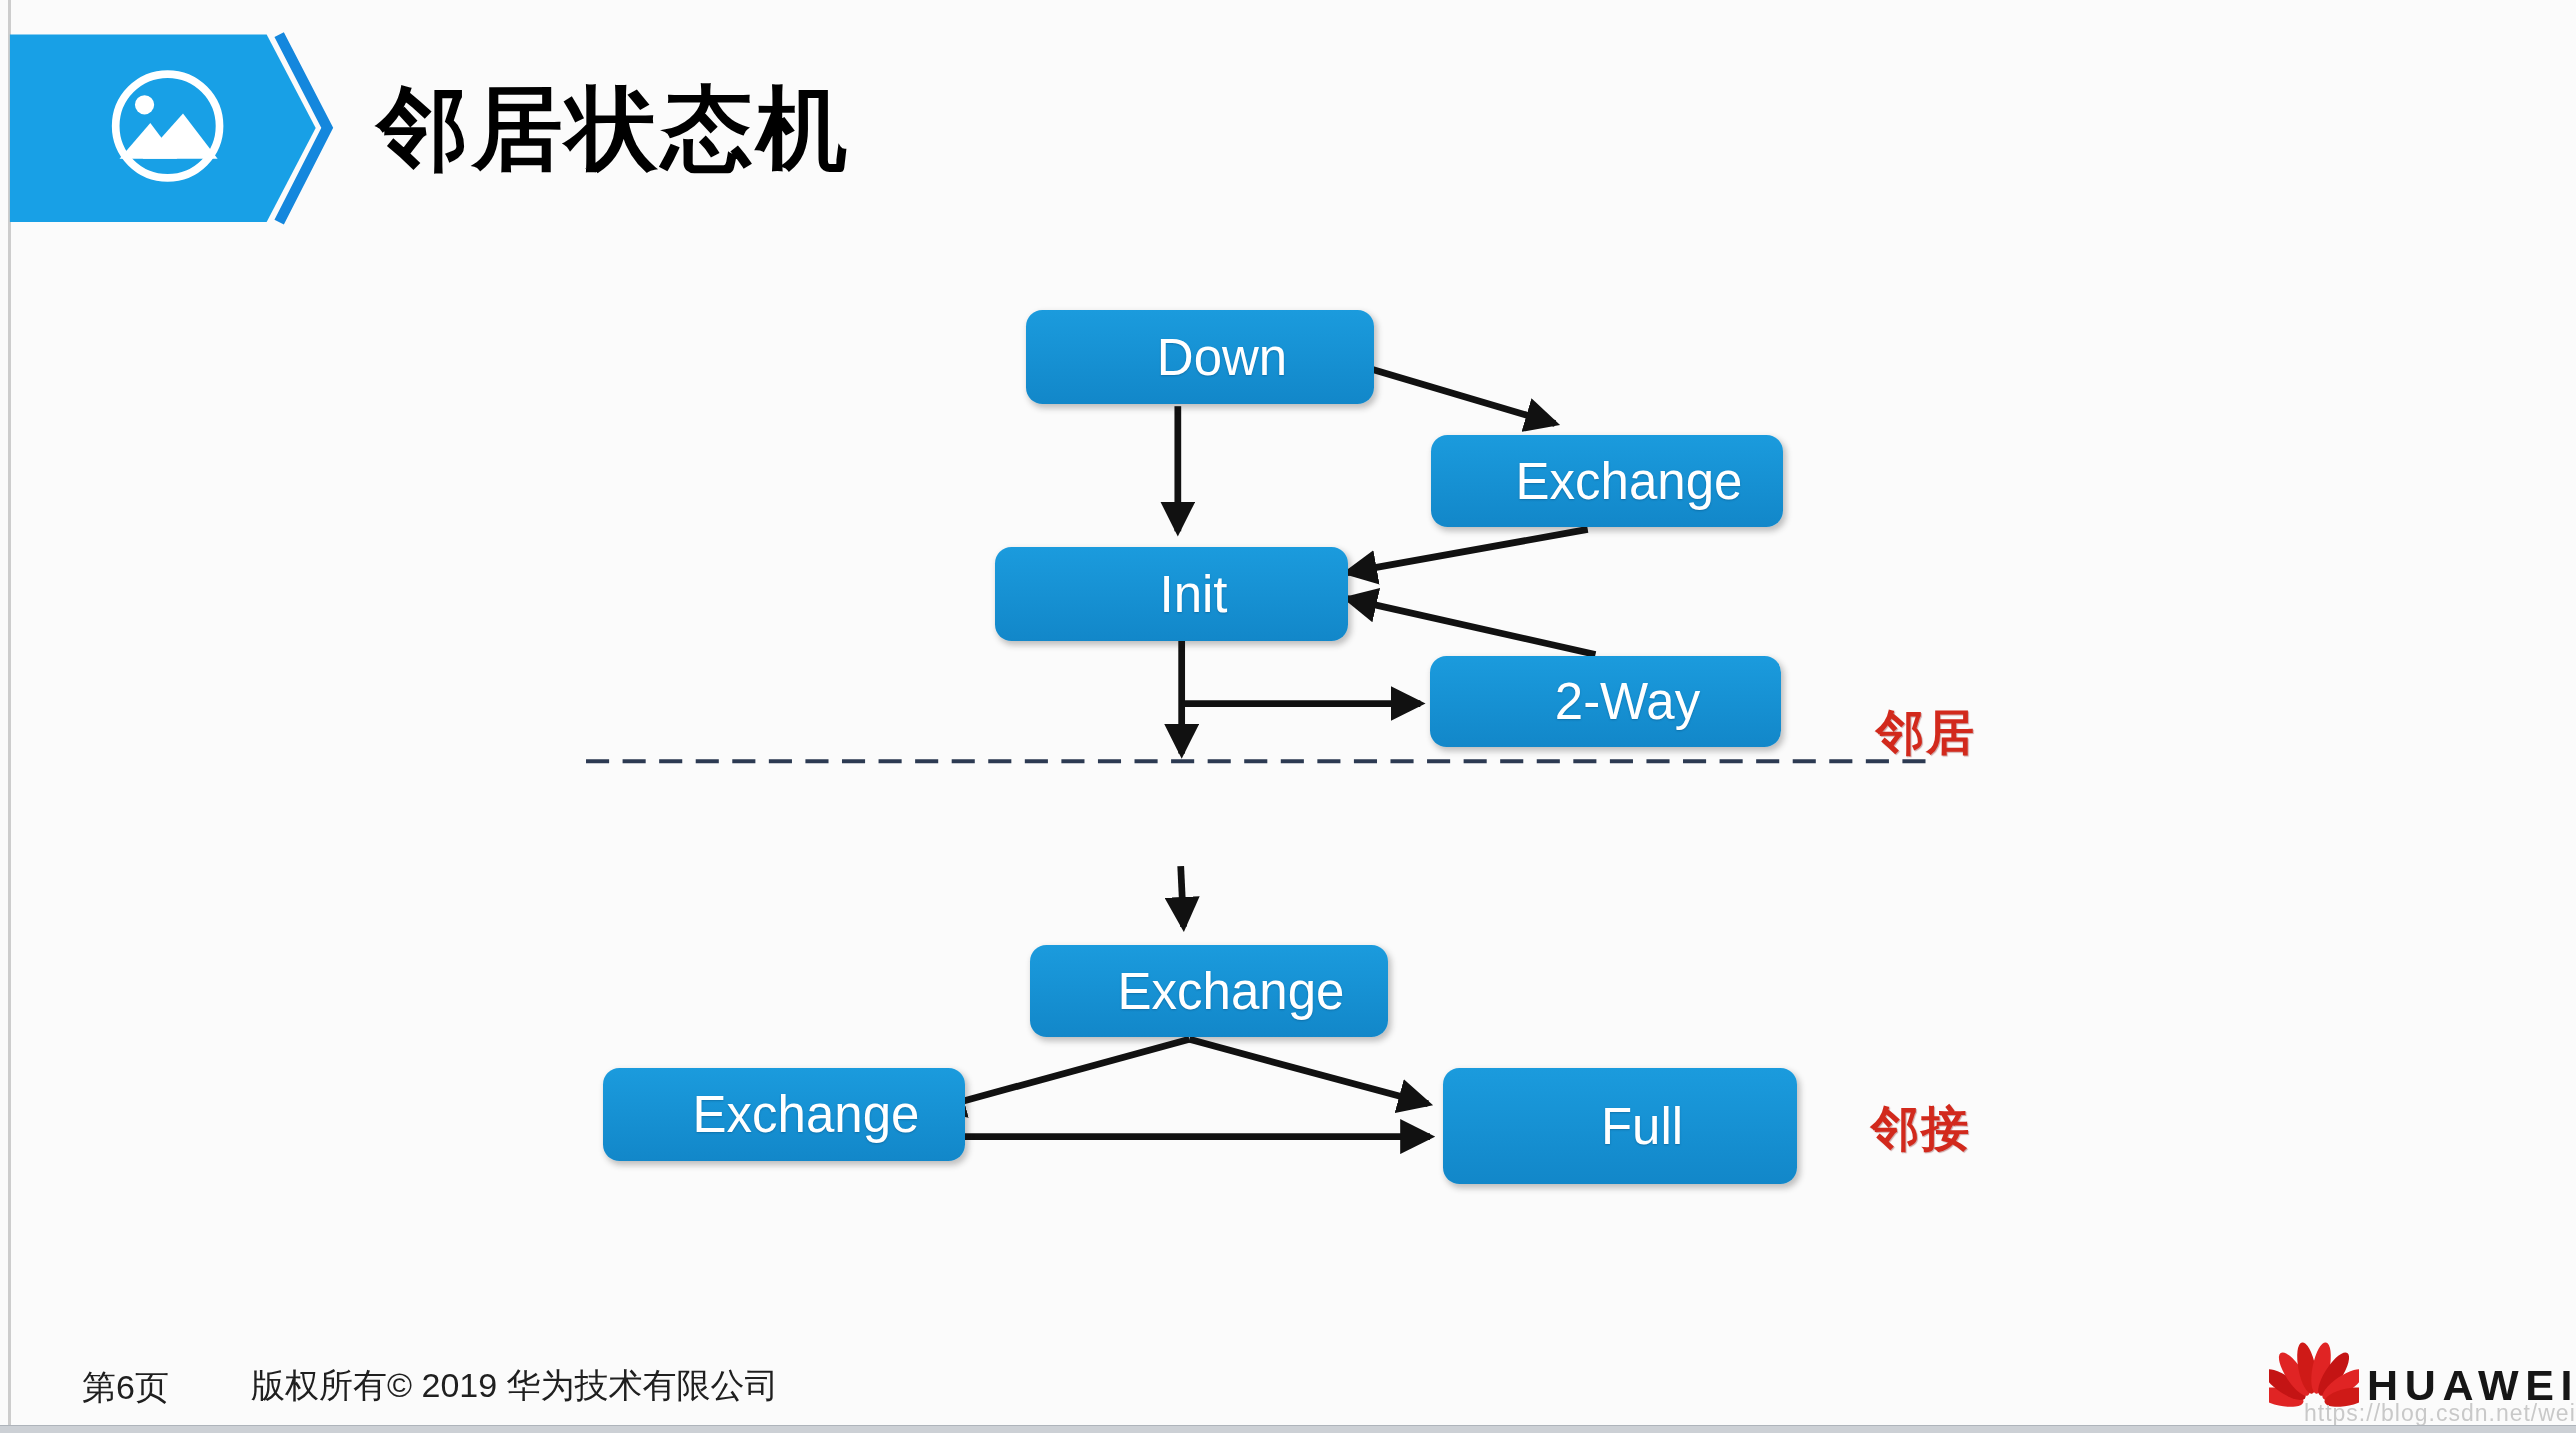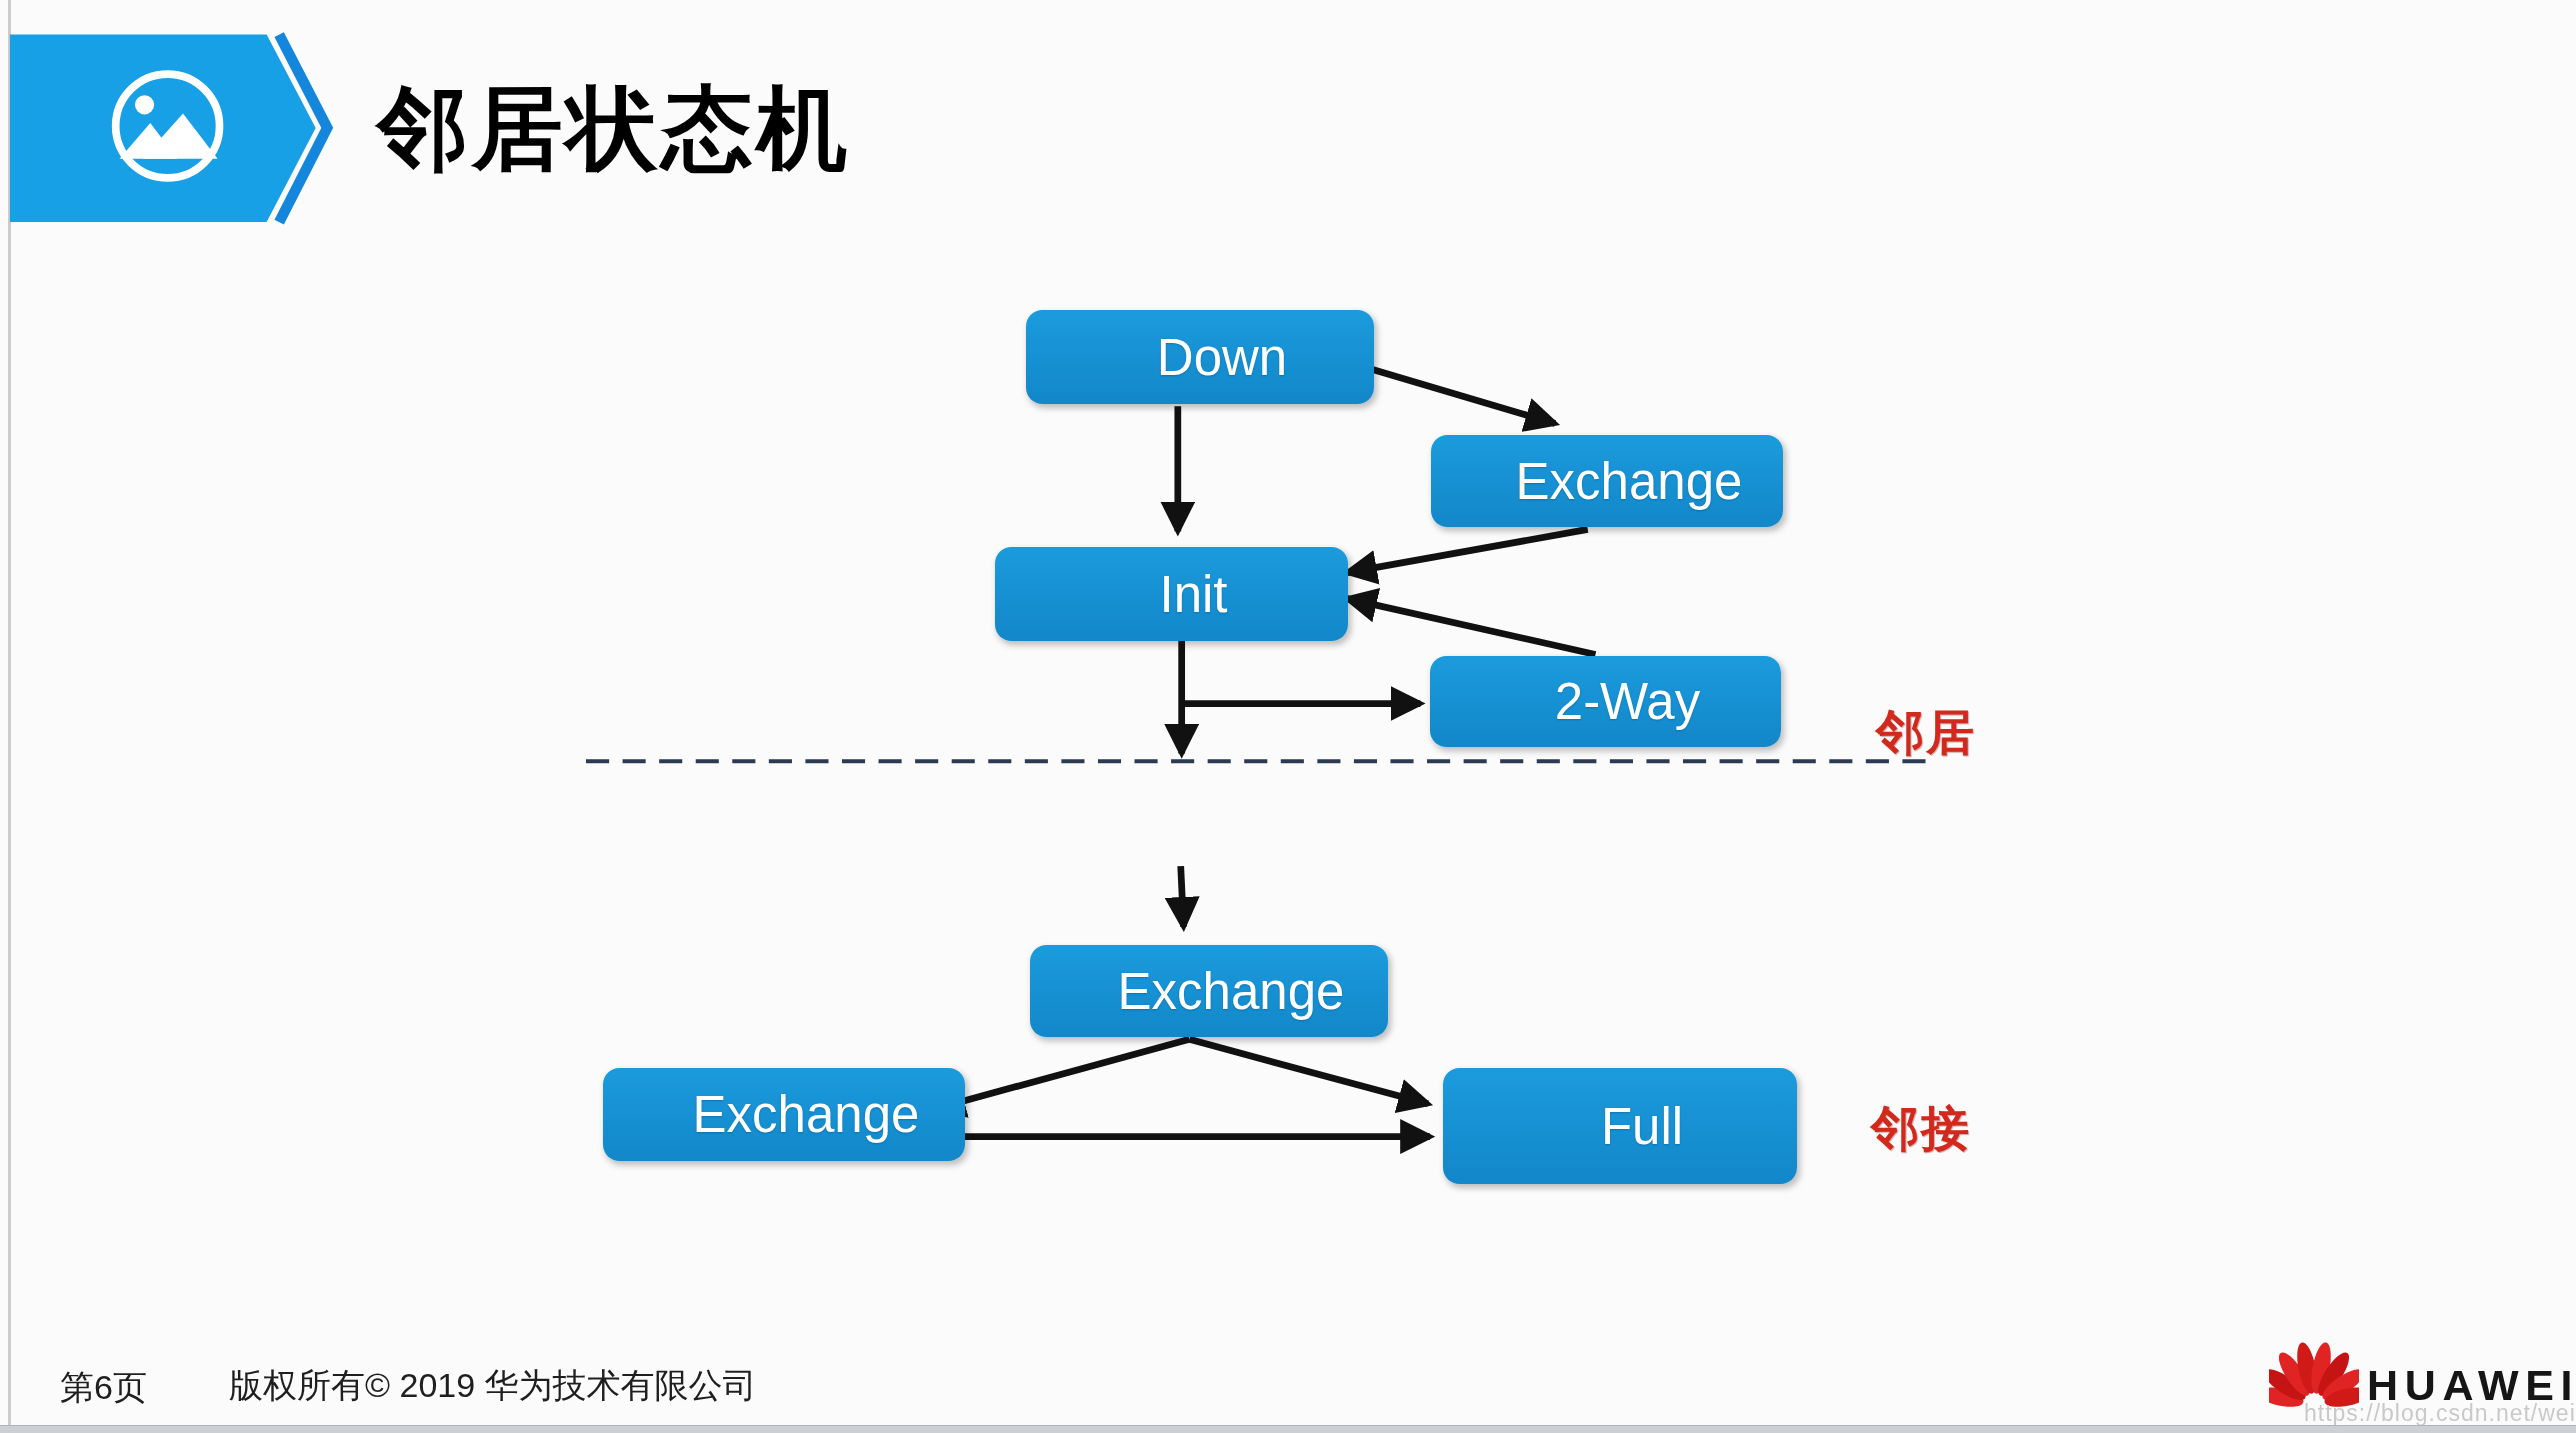--- a/index.html
+++ b/index.html
@@ -50,21 +50,21 @@
   
   .zone-label{
     position:absolute;color:#d2291c;font-weight:900;font-size:48px;
     letter-spacing:1.9px;white-space:nowrap;
     text-shadow:1px 1px 1px rgba(120,0,0,.35);
   }
   .zone-neighbor {left:1876px;top:701px;}
   .zone-adjacency{left:1871px;top:1097px;}
 
   
-  .footer-text{position:absolute;color:#1f1f1f;font-size:34px;white-space:nowrap;}
+  .footer-text{position:absolute;color:#1f1f1f;font-size:34px;white-space:nowrap;margin-left:22px;}
   .page-num {left:60px;top:1365px;}
   .copyright{left:229px;top:1363px;}
 
   .huawei-logo-svg{position:absolute;left:2269px;top:1338px;width:90px;height:75px;}
   .huawei-wordmark{
     position:absolute;left:2367px;top:1361px;
     font-size:43px;font-weight:bold;color:#161616;letter-spacing:6.7px;white-space:nowrap;
   }
   .watermark{
     position:absolute;left:2304px;top:1400px;

